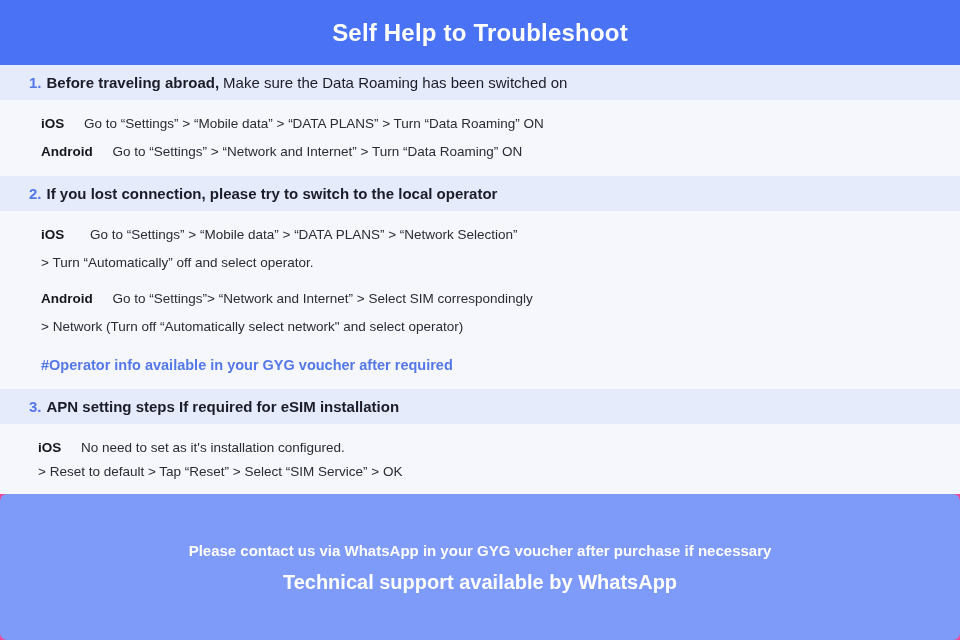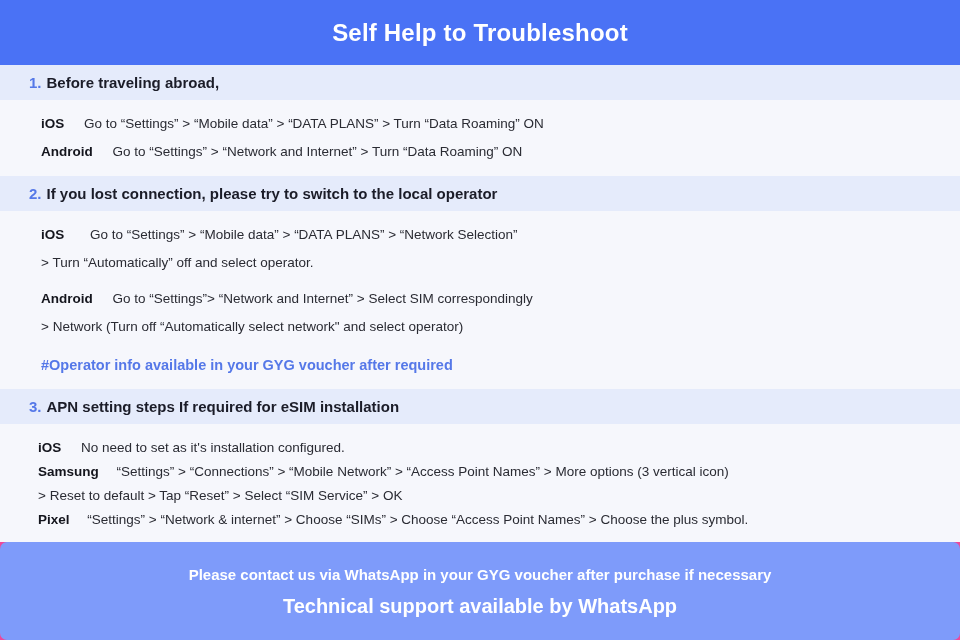--- a/index.html
+++ b/index.html
@@ -145,20 +145,21 @@
 <div class="page">
 
   <div class="header">
     <div class="header-title">Self Help to Troubleshoot</div>
   </div>
 
   <div class="section-band">
     <div class="band-inner">
       <span class="band-num">1.</span>
       <span class="band-lead">Before traveling abroad,</span>
+      <span class="band-rest">Make sure the Data Roaming has been switched on</span>
     </div>
   </div>
   <div class="body-block">
     <div class="step-line">
       <span class="step-label">iOS</span>
       <span class="step-text" style="margin-left:16px;">Go to “Settings” &gt; “Mobile data” &gt; “DATA PLANS” &gt; Turn “Data Roaming” ON</span>
     </div>
     <div class="step-line">
       <span class="step-label">Android</span>
       <span class="step-text" style="margin-left:16px;">Go to “Settings” &gt; “Network and Internet” &gt; Turn “Data Roaming” ON</span>
@@ -195,29 +196,21 @@
       <span class="band-num">3.</span>
       <span class="band-lead">APN setting steps If required for eSIM installation</span>
     </div>
   </div>
   <div class="body-block tight">
     <div class="step-line">
       <span class="step-label">iOS</span>
       <span class="step-text" style="margin-left:16px;">No need to set as it's installation configured.</span>
     </div>
     <div class="step-line">
-      <span class="step-label">Samsung</span>
-      <span class="step-text" style="margin-left:14px;">“Settings” &gt; “Connections” &gt; “Mobile Network” &gt; “Access Point Names” &gt; More options (3 vertical icon)</span>
-    </div>
-    <div class="step-line">
       <span class="step-text">&gt; Reset to default &gt; Tap “Reset” &gt; Select “SIM Service” &gt; OK</span>
-    </div>
-    <div class="step-line">
-      <span class="step-label">Pixel</span>
-      <span class="step-text" style="margin-left:14px;">“Settings” &gt; “Network &amp; internet” &gt; Choose “SIMs” &gt; Choose “Access Point Names” &gt; Choose the plus symbol.</span>
     </div>
   </div>
 
   <div class="footer">
     <div class="footer-line1">Please contact us via WhatsApp  in your GYG voucher after purchase if necessary</div>
     <div class="footer-line2">Technical support available by WhatsApp</div>
   </div>
 
 </div>
 

